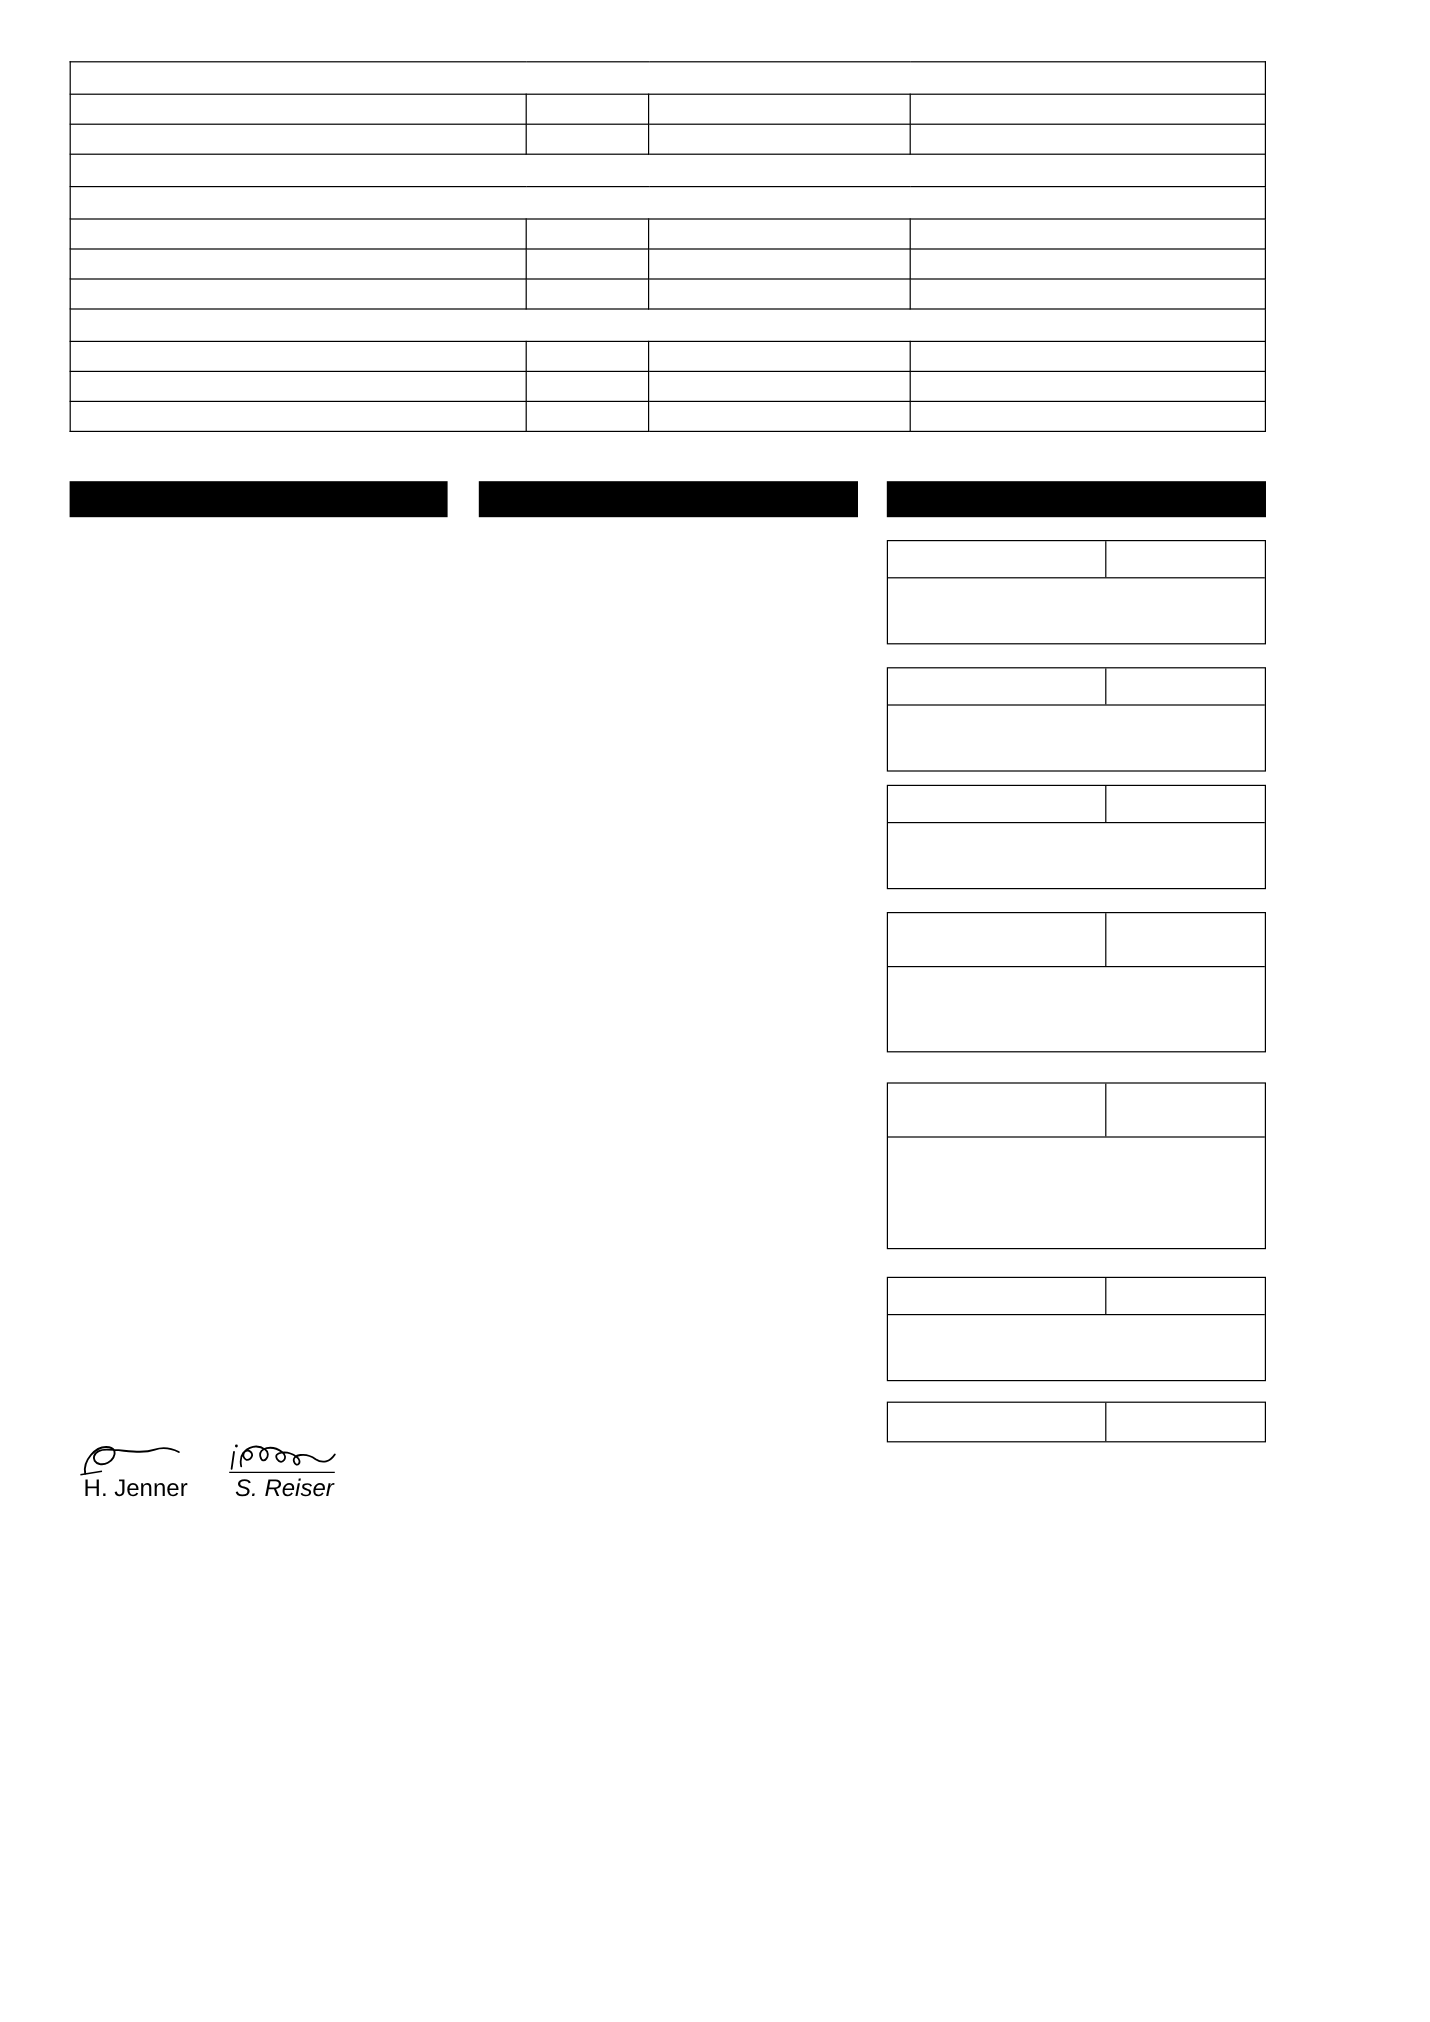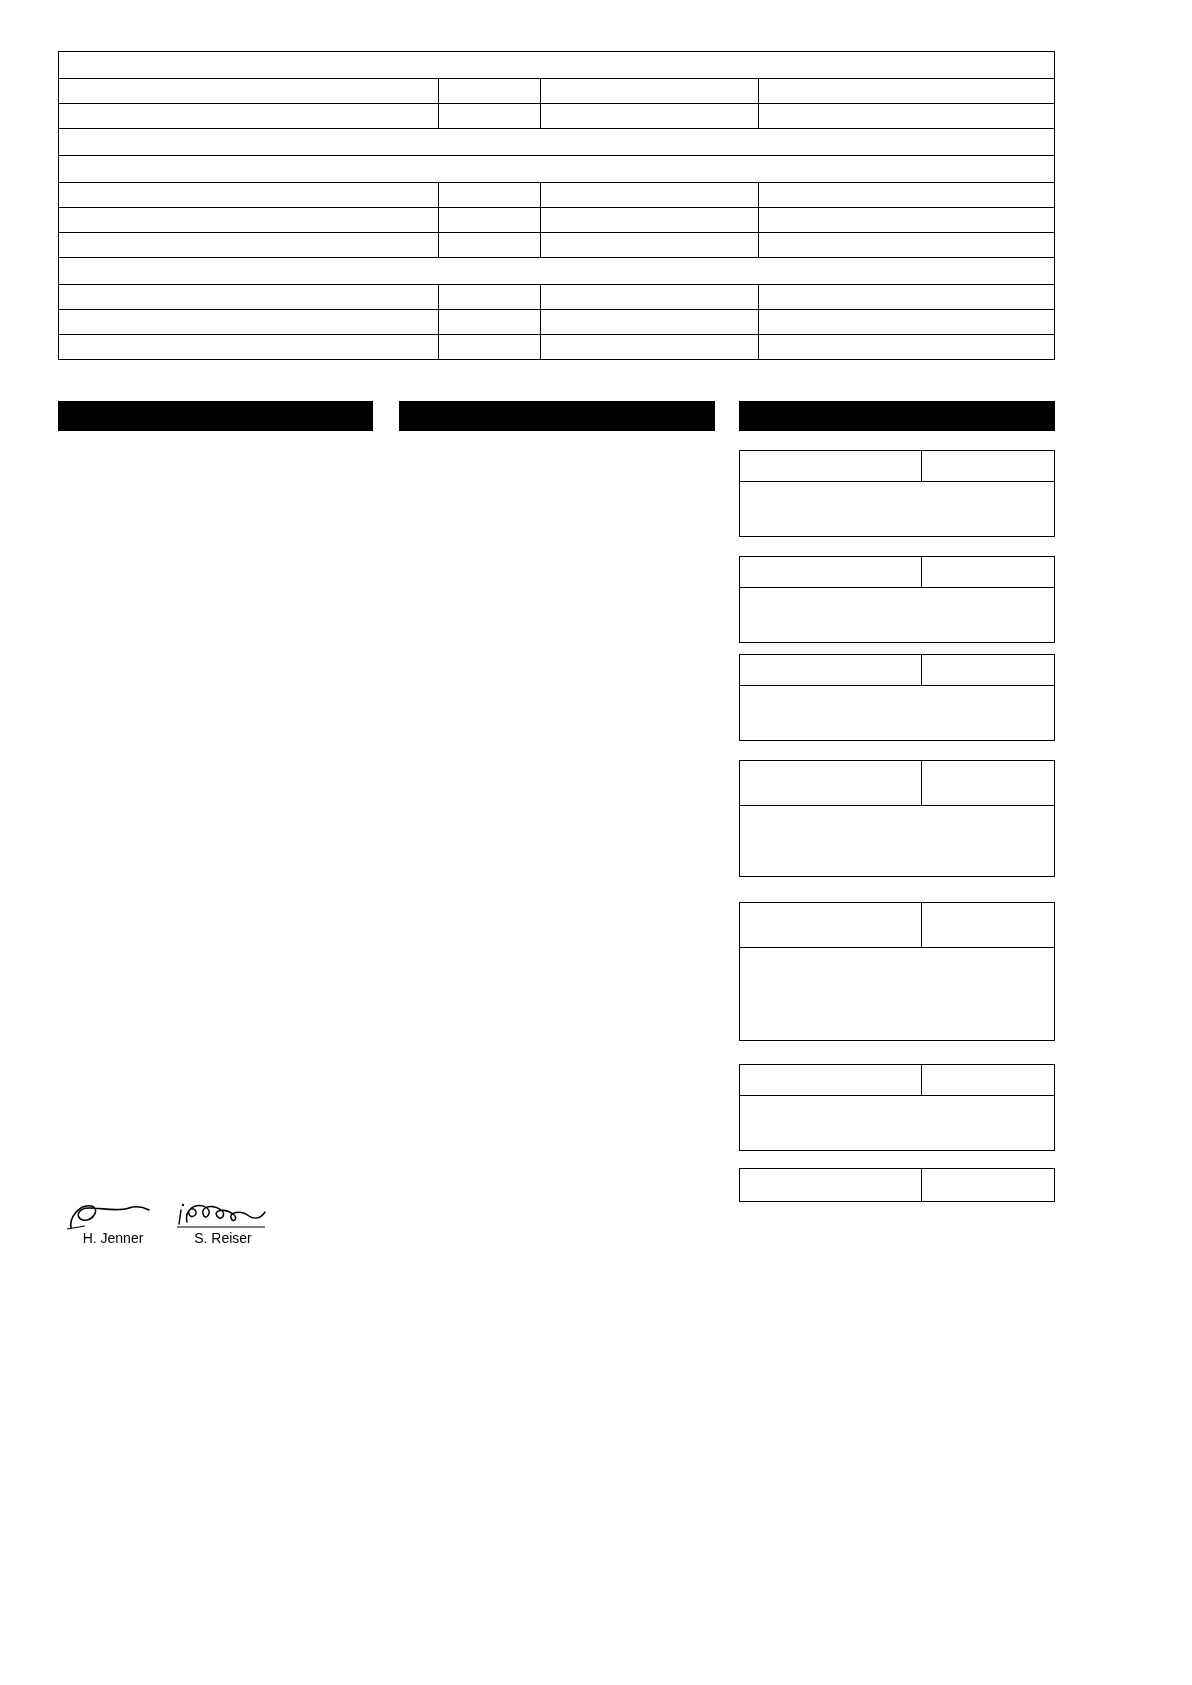--- a/index.html
+++ b/index.html
@@ -118,25 +118,25 @@
     text-align: center;
     font-size: 15px;
   }
   .sig-mark {
     height: 34px;
     display: block;
   }
   .sig-name {
     display: block;
     margin-top: -2px;
-    font-size: 14px;
+    font-size: 20px;
     font-family: "Liberation Sans", sans-serif;
   }
   #sig-1 { left: 0px;  top: 0px; width: 110px; }
-  #sig-2 { left: 110px; top: 0px; width: 110px; }
+  #sig-2 { left: 124px; top: 0px; width: 110px; font-style: italic; }
 </style>
 </head>
 <body>
 
 <table class="spec-table">
   <colgroup>
     <col class="col-a">
       <col class="col-b">
       <col class="col-c">
       <col class="col-d">

